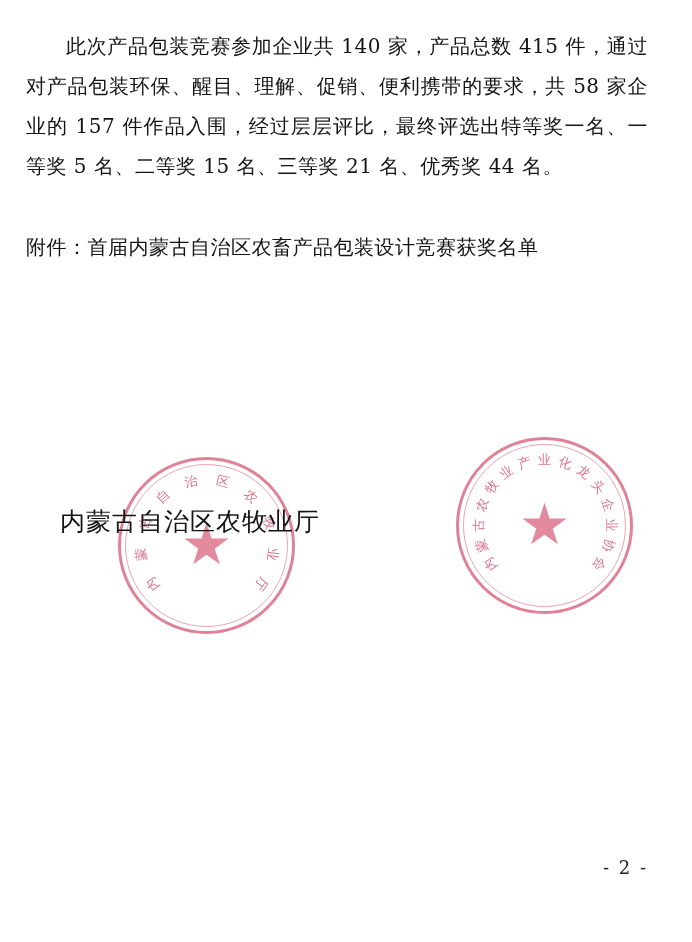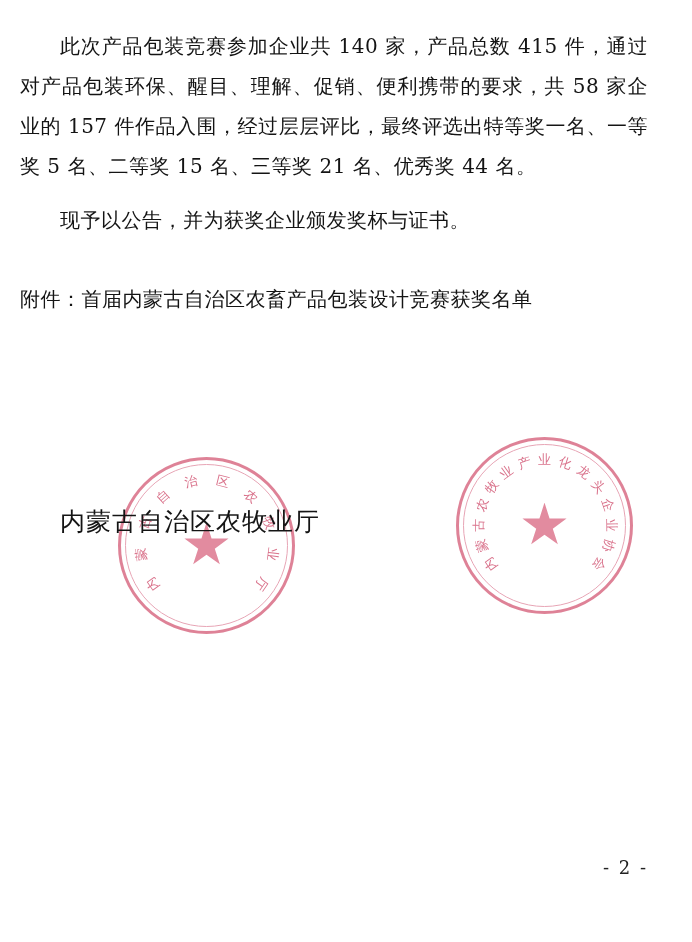--- a/index.html
+++ b/index.html
@@ -13,41 +13,40 @@
     font-family: "DejaVu Serif", serif;
     color: #1a1a1a;
     position: relative;
     overflow: hidden;
   }
   .page {
     position: relative;
     width: 692px;
     height: 898px;
     box-sizing: border-box;
-    padding: 26px 44px 0 20px;
+    padding: 26px 44px 0 26px;
   }
   .body-par {
     font-size: 20px;
     line-height: 40px;
     text-indent: 2em;
     letter-spacing: 0.5px;
     text-align: justify;
     margin: 0 0 6px 0;
     color: #141414;
   }
   .par-gap {
     margin-top: 14px;
   }
   .attachment {
     font-size: 20px;
     line-height: 38px;
     letter-spacing: 0.5px;
     margin: 42px 0 0 0;
     color: #141414;
-    font-family: Liberation Mono, monospace;
   }
   .signature-block {
     position: absolute;
     left: 46px;
     top: 470px;
     width: 600px;
     height: 200px;
   }
   .sig-line {
     position: absolute;
@@ -139,21 +138,20 @@
     color: #222;
   }
 </style>
 </head>
 <body>
 
 <div class="page">
 
   <p class="body-par">此次产品包装竞赛参加企业共 140 家，产品总数 415 件，通过对产品包装环保、醒目、理解、促销、便利携带的要求，共 58 家企业的 157 件作品入围，经过层层评比，最终评选出特等奖一名、一等奖 5 名、二等奖 15 名、三等奖 21 名、优秀奖 44 名。</p>
 
-  <p class="body-par par-gap">现予以公告，并为获奖企业颁发奖杯与证书。</p>
 
   <p class="attachment">附件：首届内蒙古自治区农畜产品包装设计竞赛获奖名单</p>
 
   <div class="signature-block">
 
     <div class="seal" id="seal-left">
       <div class="ring"></div>
       <div class="ring2"></div>
       <div class="star"></div>
       <div class="seal-text" id="seal-left-text">

